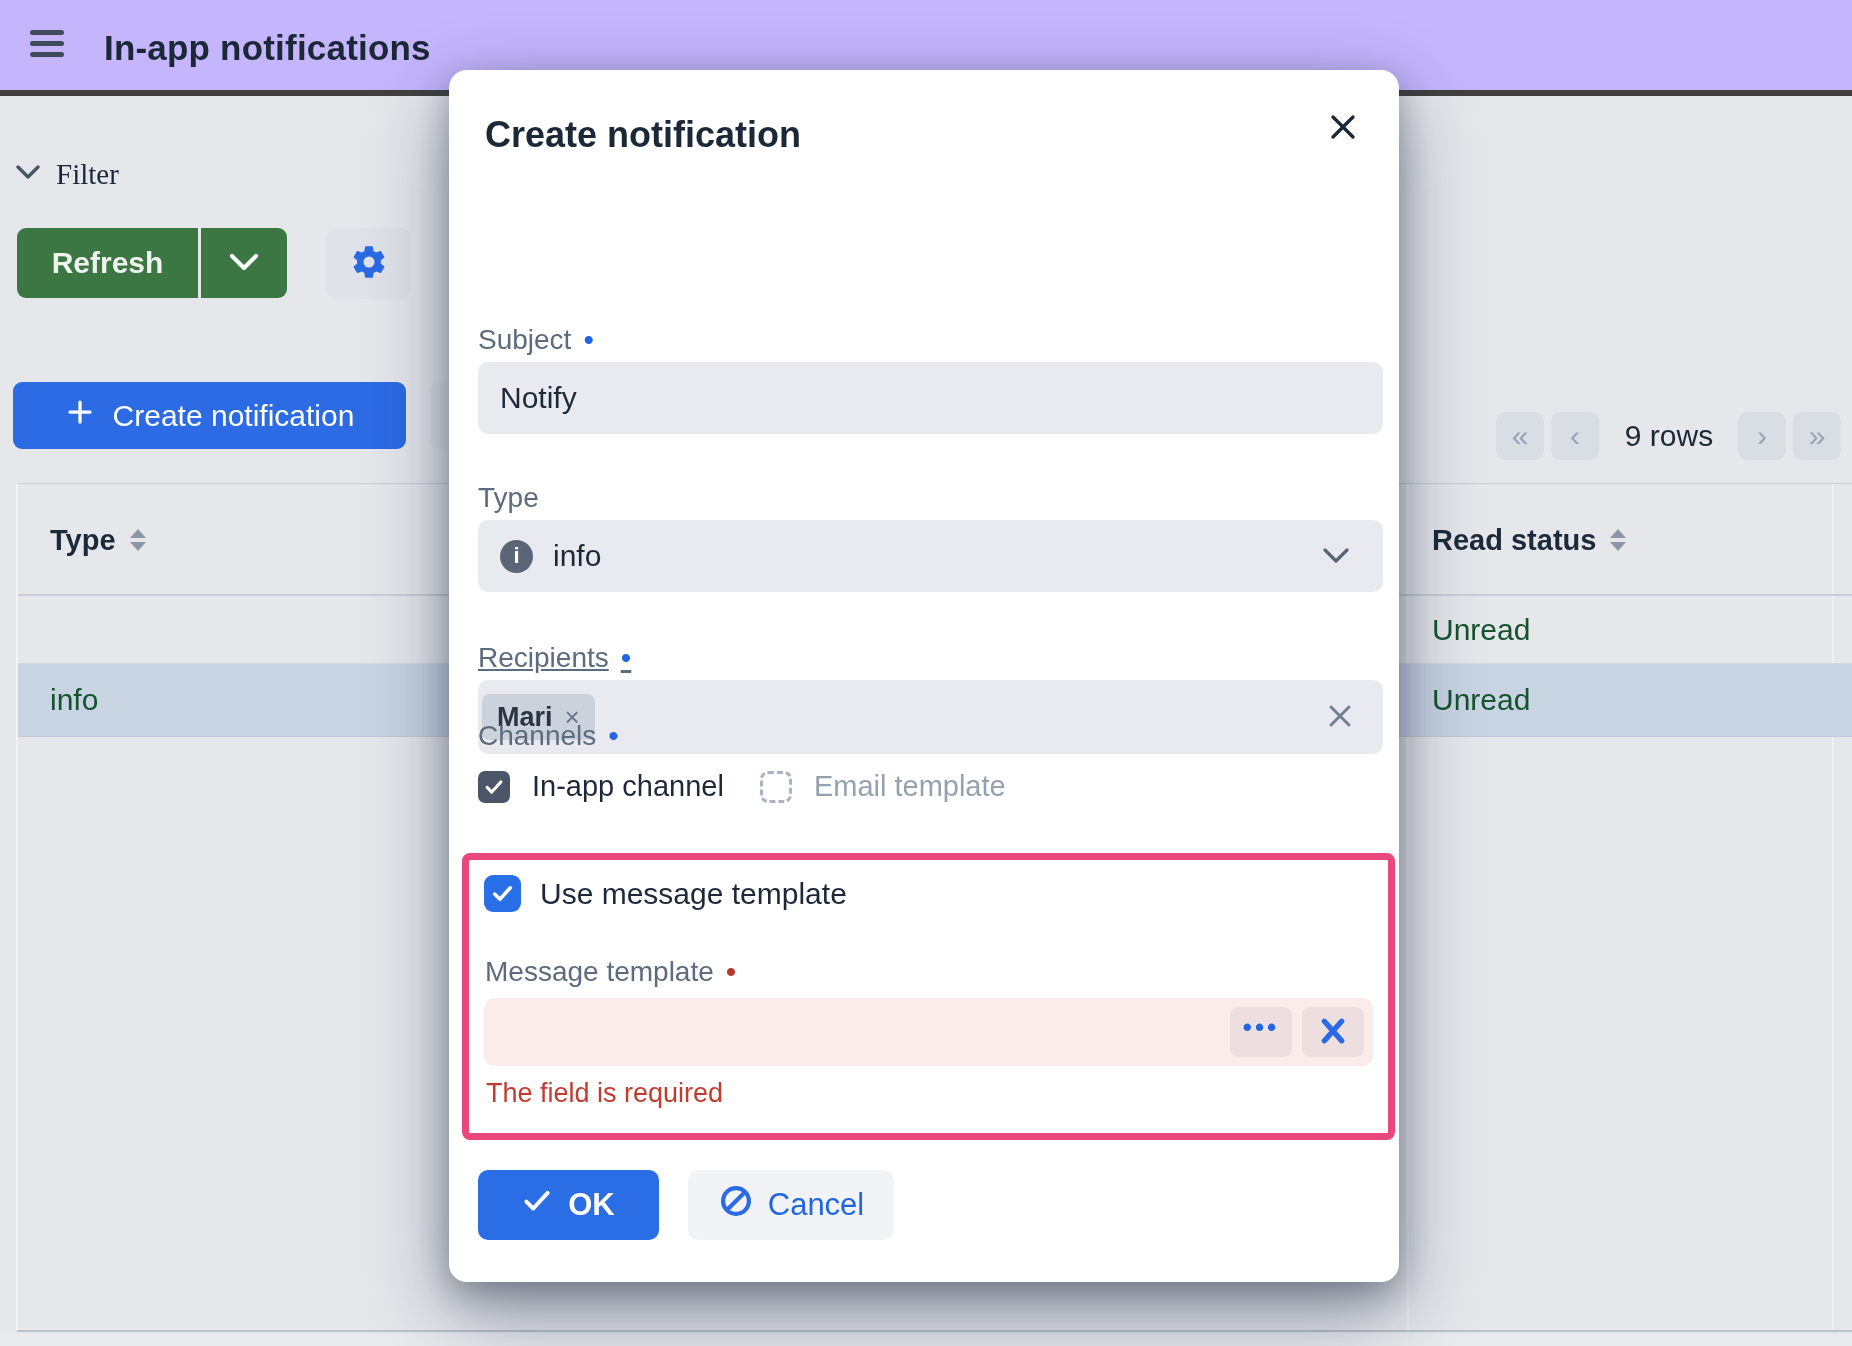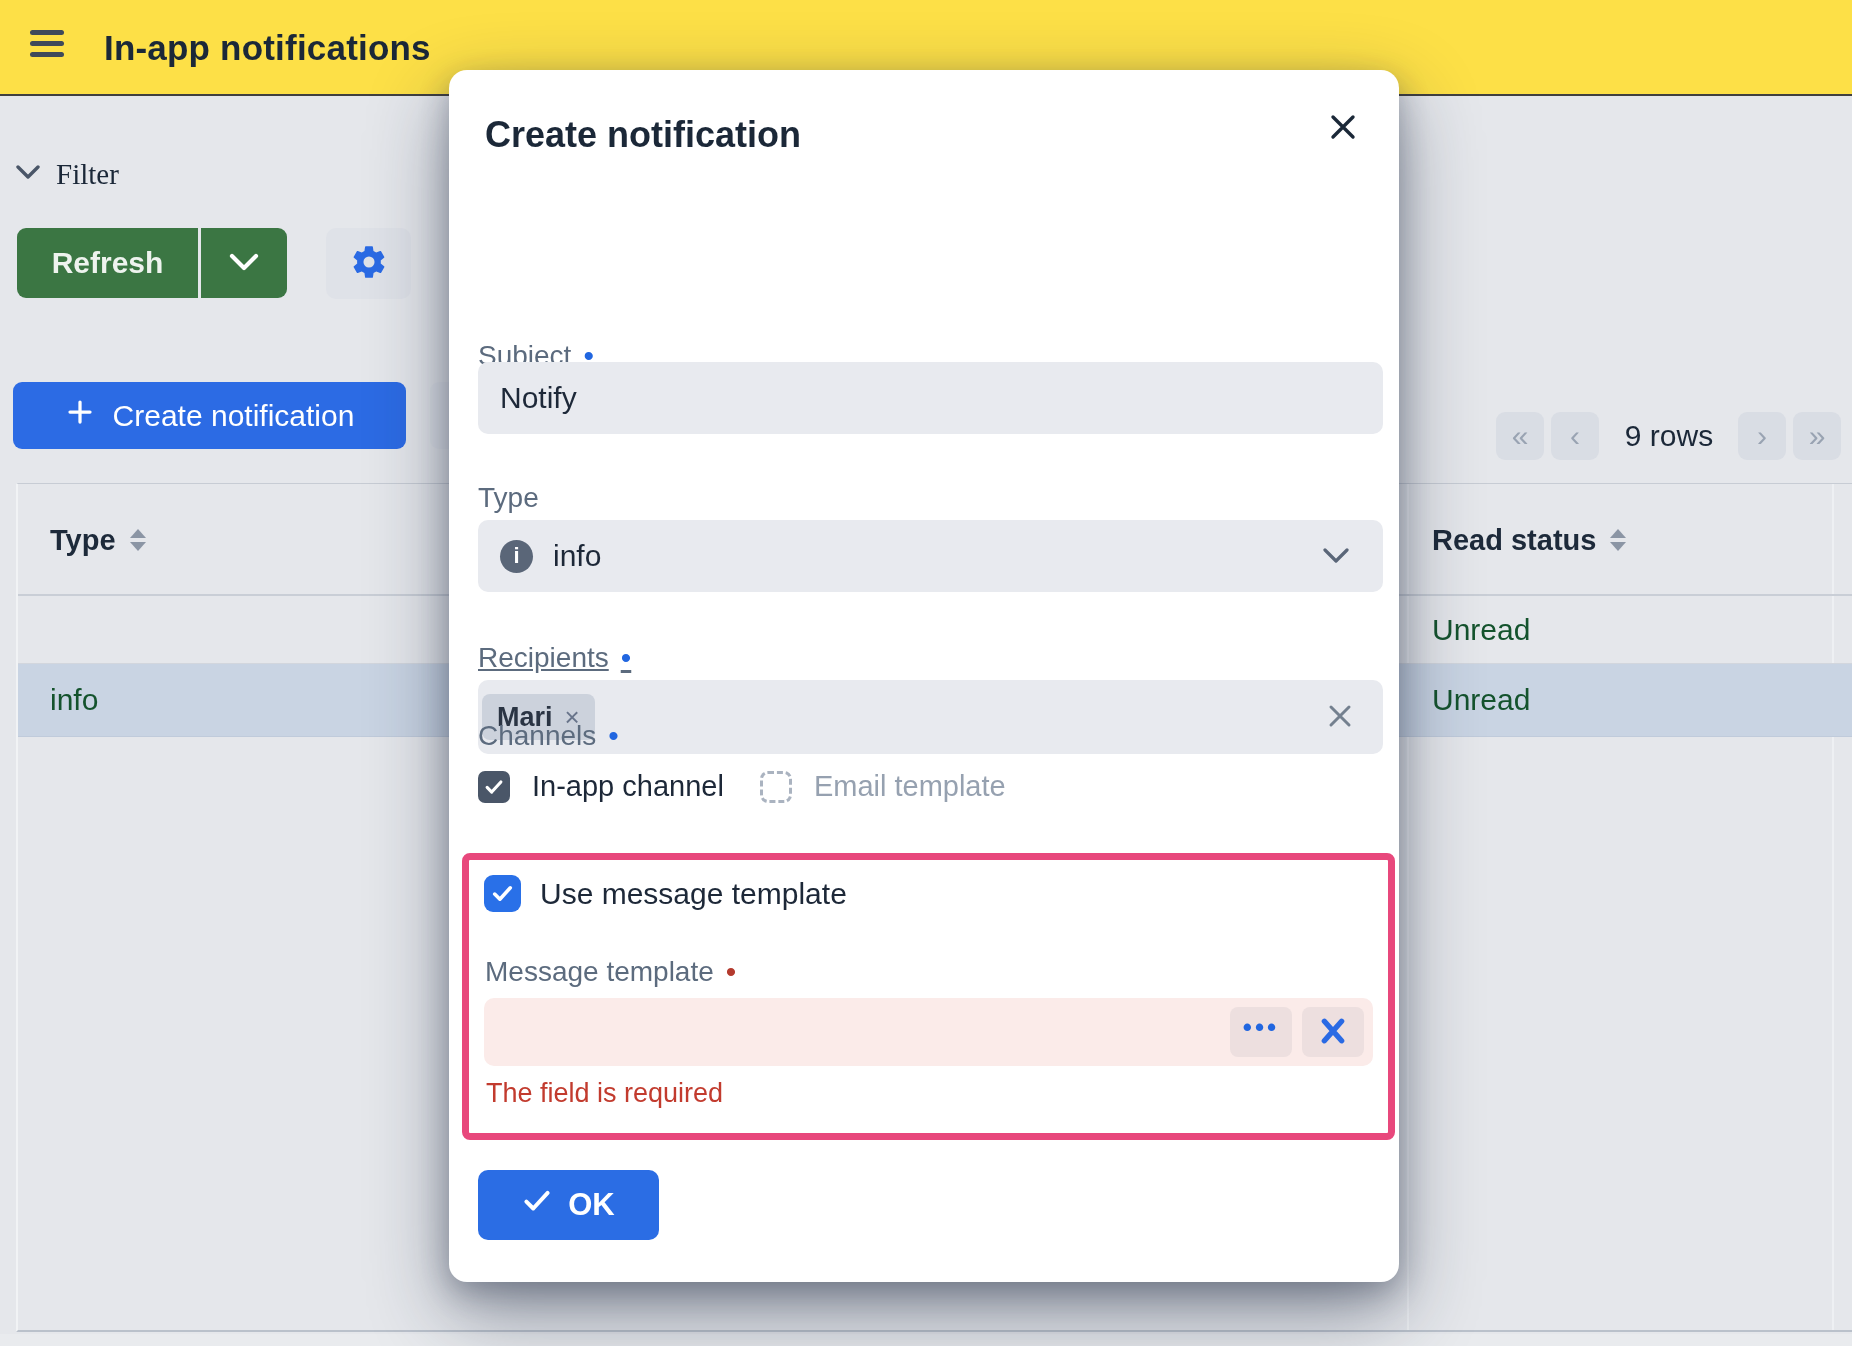--- a/index.html
+++ b/index.html
@@ -2,21 +2,21 @@
 <html><head>
 <meta charset="utf-8">
 <style>
   * { margin:0; padding:0; box-sizing:border-box; }
   html,body { width:1852px; height:1346px; }
   body { font-family:"Liberation Sans","DejaVu Sans",sans-serif; color:#1b2838; }
   .screen { position:relative; width:1852px; height:1346px; background:#e5e7eb; overflow:hidden; }
 
   
   .topbar { position:absolute; left:0; top:0; width:1852px; height:96px;
-            background:#fde047; border-bottom:2px solid #404040; }
+            background:#c4b5fd; border-bottom:6px solid #404040; }
   .hamburger { position:absolute; left:30px; top:30px; width:38px; height:36px; cursor:pointer; }
   .hamburger i { display:block; width:34px; height:5px; border-radius:3px; background:#3f4a5a; margin-bottom:6px; }
   .page-title { position:absolute; left:104px; top:0; height:96px; line-height:96px;
                 font-size:35px; font-weight:700; color:#1b2838; letter-spacing:.2px; }
 
   
   .filter-row { position:absolute; left:16px; top:158px; display:flex; align-items:center; gap:16px; cursor:pointer;font-family:Liberation Serif, serif; }
   .filter-label { font-size:29px; color:#1b2838; }
 
   
@@ -69,21 +69,21 @@
            border-radius:18px; box-shadow:0 30px 80px rgba(25,35,60,.45), 0 10px 30px rgba(25,35,60,.3); }
   .modal-title { position:absolute; left:36px; top:44px; font-size:36px; font-weight:700; color:#1b2838; }
   .modal-close { position:absolute; left:870px; top:34px; width:48px; height:48px; background:none; border:none;
                  display:flex; align-items:center; justify-content:center; cursor:pointer; }
 
   .f-label { position:absolute; left:29px; display:flex; align-items:center; gap:12px;
              font-size:28px; color:#5c6b7e; }
   .req-dot { font-size:30px; color:#2166e0; line-height:1; }
   .req-dot.red { color:#b43a2e; }
 
-  .subject-label { top:254px;margin-top:16px; }
+  .subject-label { top:254px; }
   .subject-input { position:absolute; left:29px; top:292px; width:905px; height:72px; background:#e8eaef;
                    border:none; border-radius:10px; padding:0 22px; font-size:30px; color:#1d2838;
                    font-family:inherit; }
   .type-label { top:412px; }
   .type-select { position:absolute; left:29px; top:450px; width:905px; height:72px; background:#e8eaef;
                  border-radius:10px; display:flex; align-items:center; cursor:pointer; }
   .info-badge { width:33px; height:33px; border-radius:50%; background:#5a6678; color:#fff;
                 display:flex; align-items:center; justify-content:center; font-size:22px; font-weight:700;
                 margin-left:22px; }
   .type-value { margin-left:20px; font-size:30px; color:#1d2838; }
@@ -319,15 +319,24 @@
     </div>
 
     <button class="ok-btn">
       <span>
         <svg width="30" height="30" viewBox="0 0 24 24">
             <path d="M3.5 12.5 L9 18 L20.5 5.5" fill="none" stroke="#fff" stroke-width="3.2" stroke-linecap="round" stroke-linejoin="round"></path>
           </svg>
       </span>
       <span>OK</span>
     </button>
+    <button class="cancel-btn">
+      <span>
+        <svg width="36" height="36" viewBox="0 0 24 24">
+            <circle cx="12" cy="12" r="8.6" fill="none" stroke="#2a6ae4" stroke-width="2.8"></circle>
+            <line x1="6.3" y1="17.7" x2="17.7" y2="6.3" stroke="#2a6ae4" stroke-width="2.8" stroke-linecap="round"></line>
+          </svg>
+      </span>
+      <span>Cancel</span>
+    </button>
   </section>
 
 </div>
 
 </body></html>

